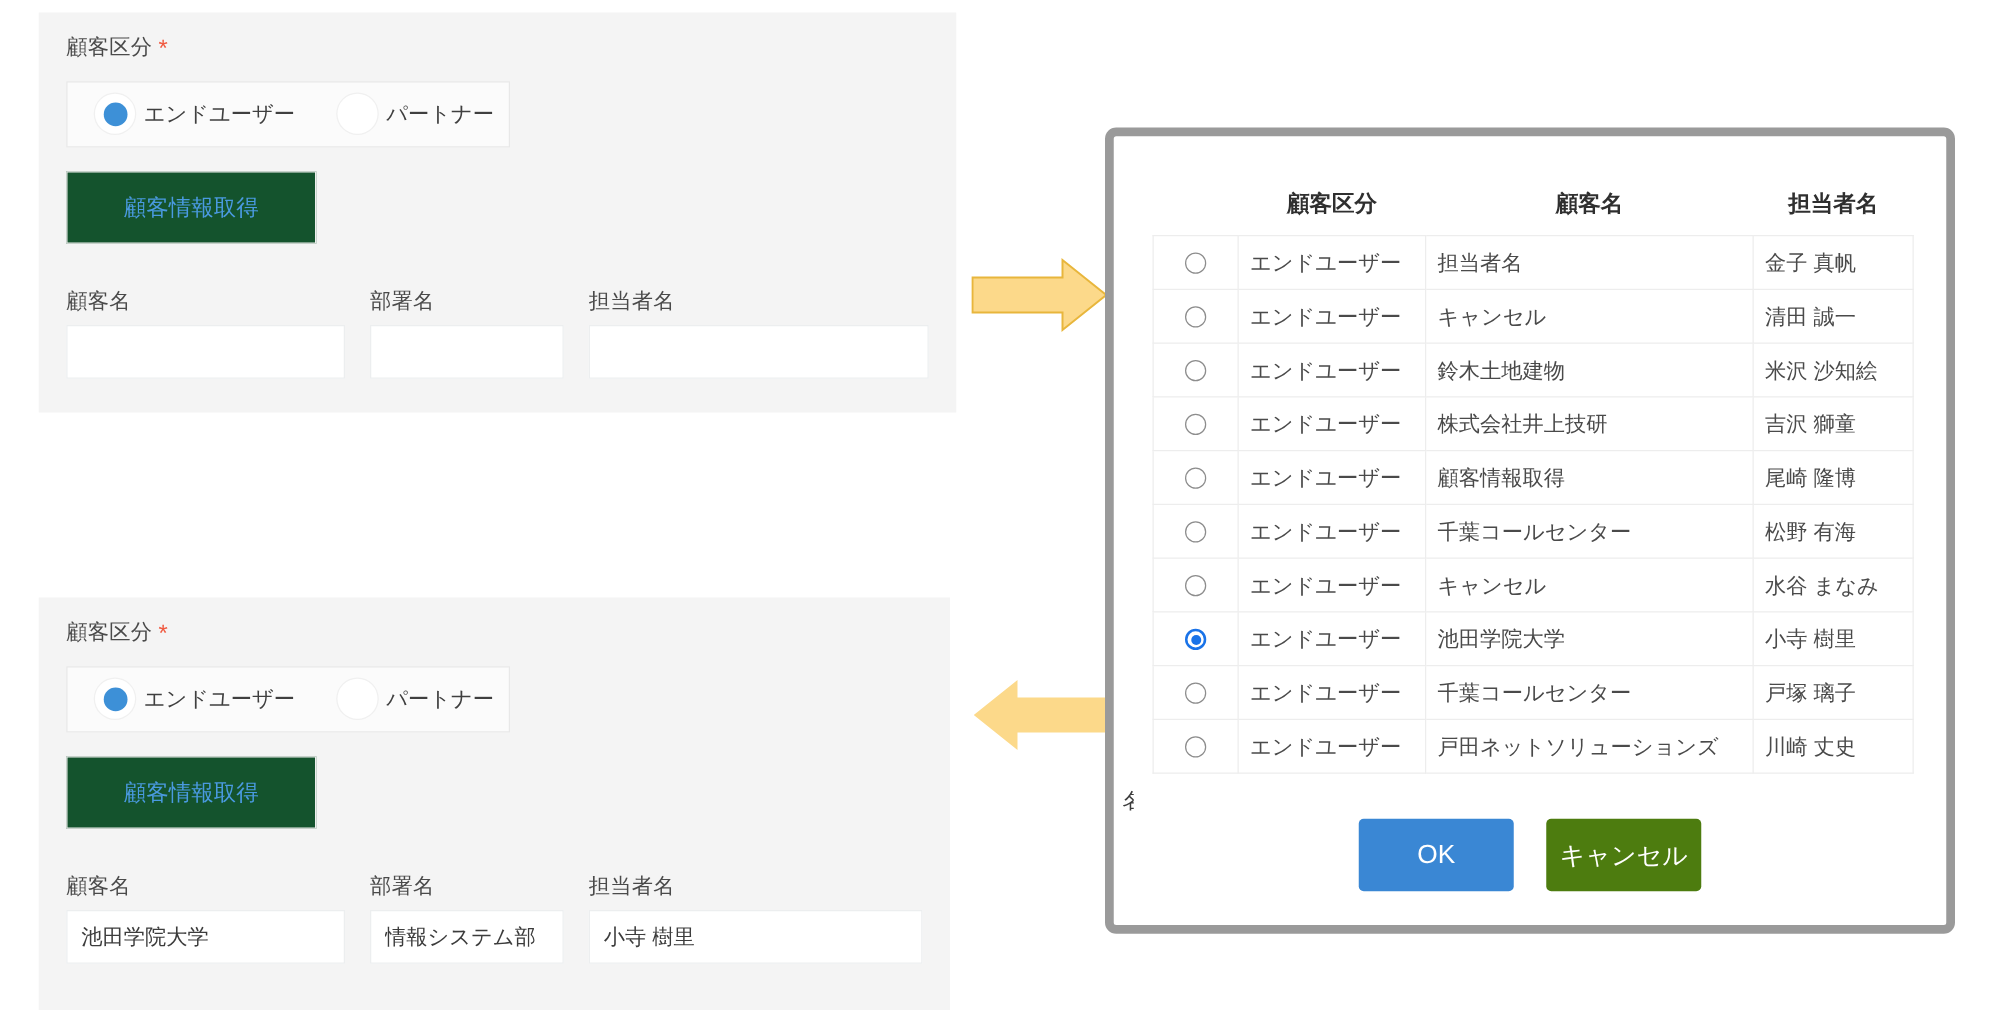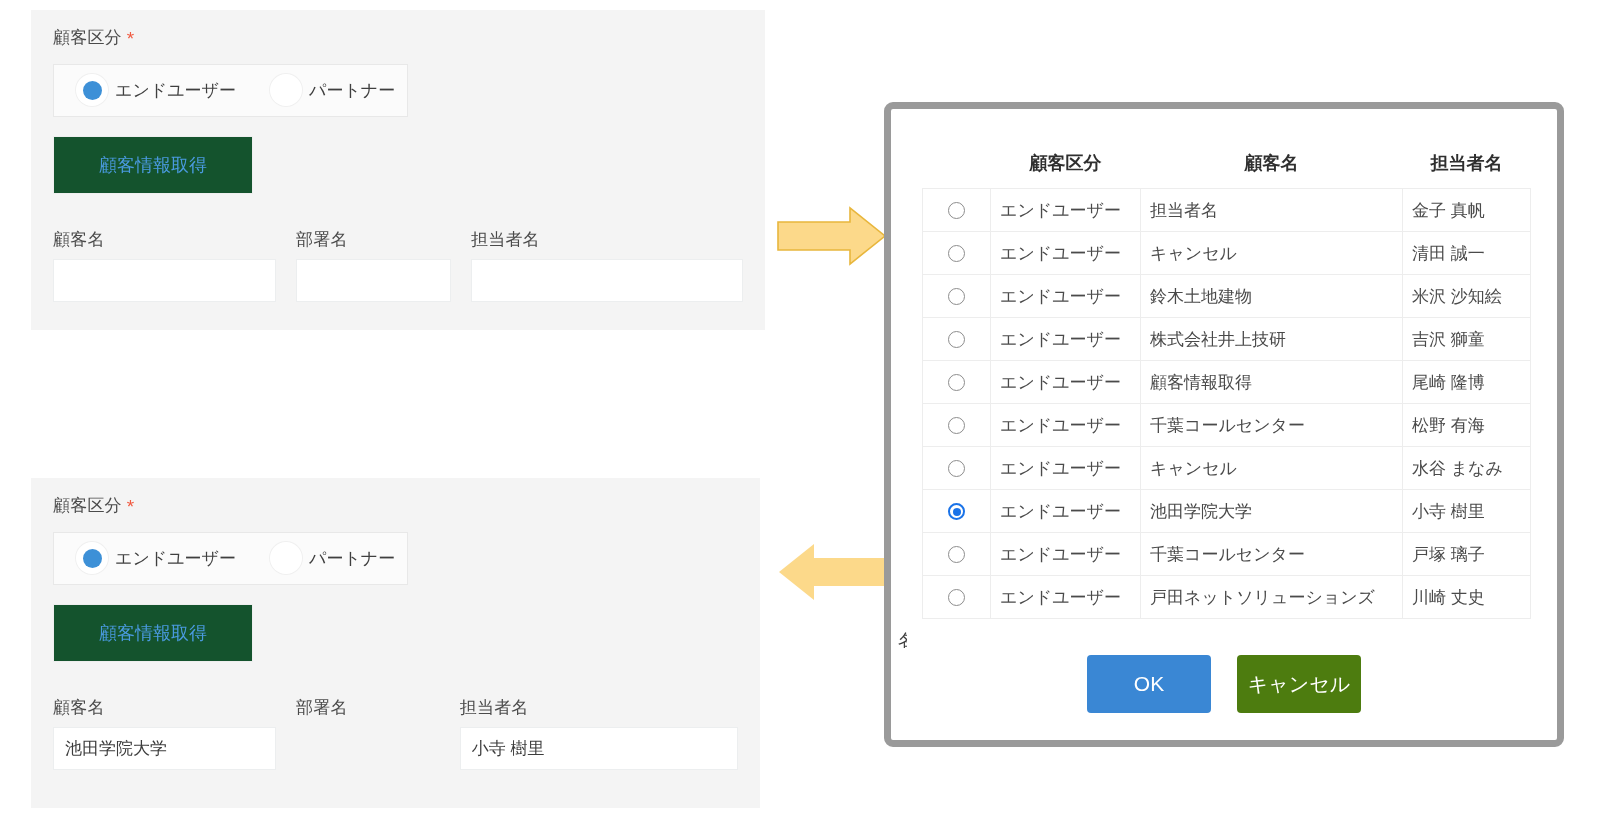--- a/index.html
+++ b/index.html
@@ -317,20 +317,21 @@
 
   <button class="fetch-button">顧客情報取得</button>
 
   <div class="fields-row">
     <div class="field-col col-customer">
       <span class="field-label">顧客名</span>
       <input class="text-input" type="text" value="池田学院大学" style="">
     </div>
     <div class="field-col col-dept">
       <span class="field-label">部署名</span>
+      <input class="text-input" type="text" value="情報システム部" style="">
     </div>
     <div class="field-col col-person">
       <span class="field-label">担当者名</span>
       <input class="text-input" type="text" value="小寺 樹里" style="">
     </div>
   </div>
 </section>
 
 <svg class="arrow" id="arrow-right" viewBox="0 0 110 62">
   <polygon points="1,17 73,17 73,3 108,31 73,59 73,45 1,45" fill="#fcd98a" stroke="#e8b63c" stroke-width="1.6"></polygon>

